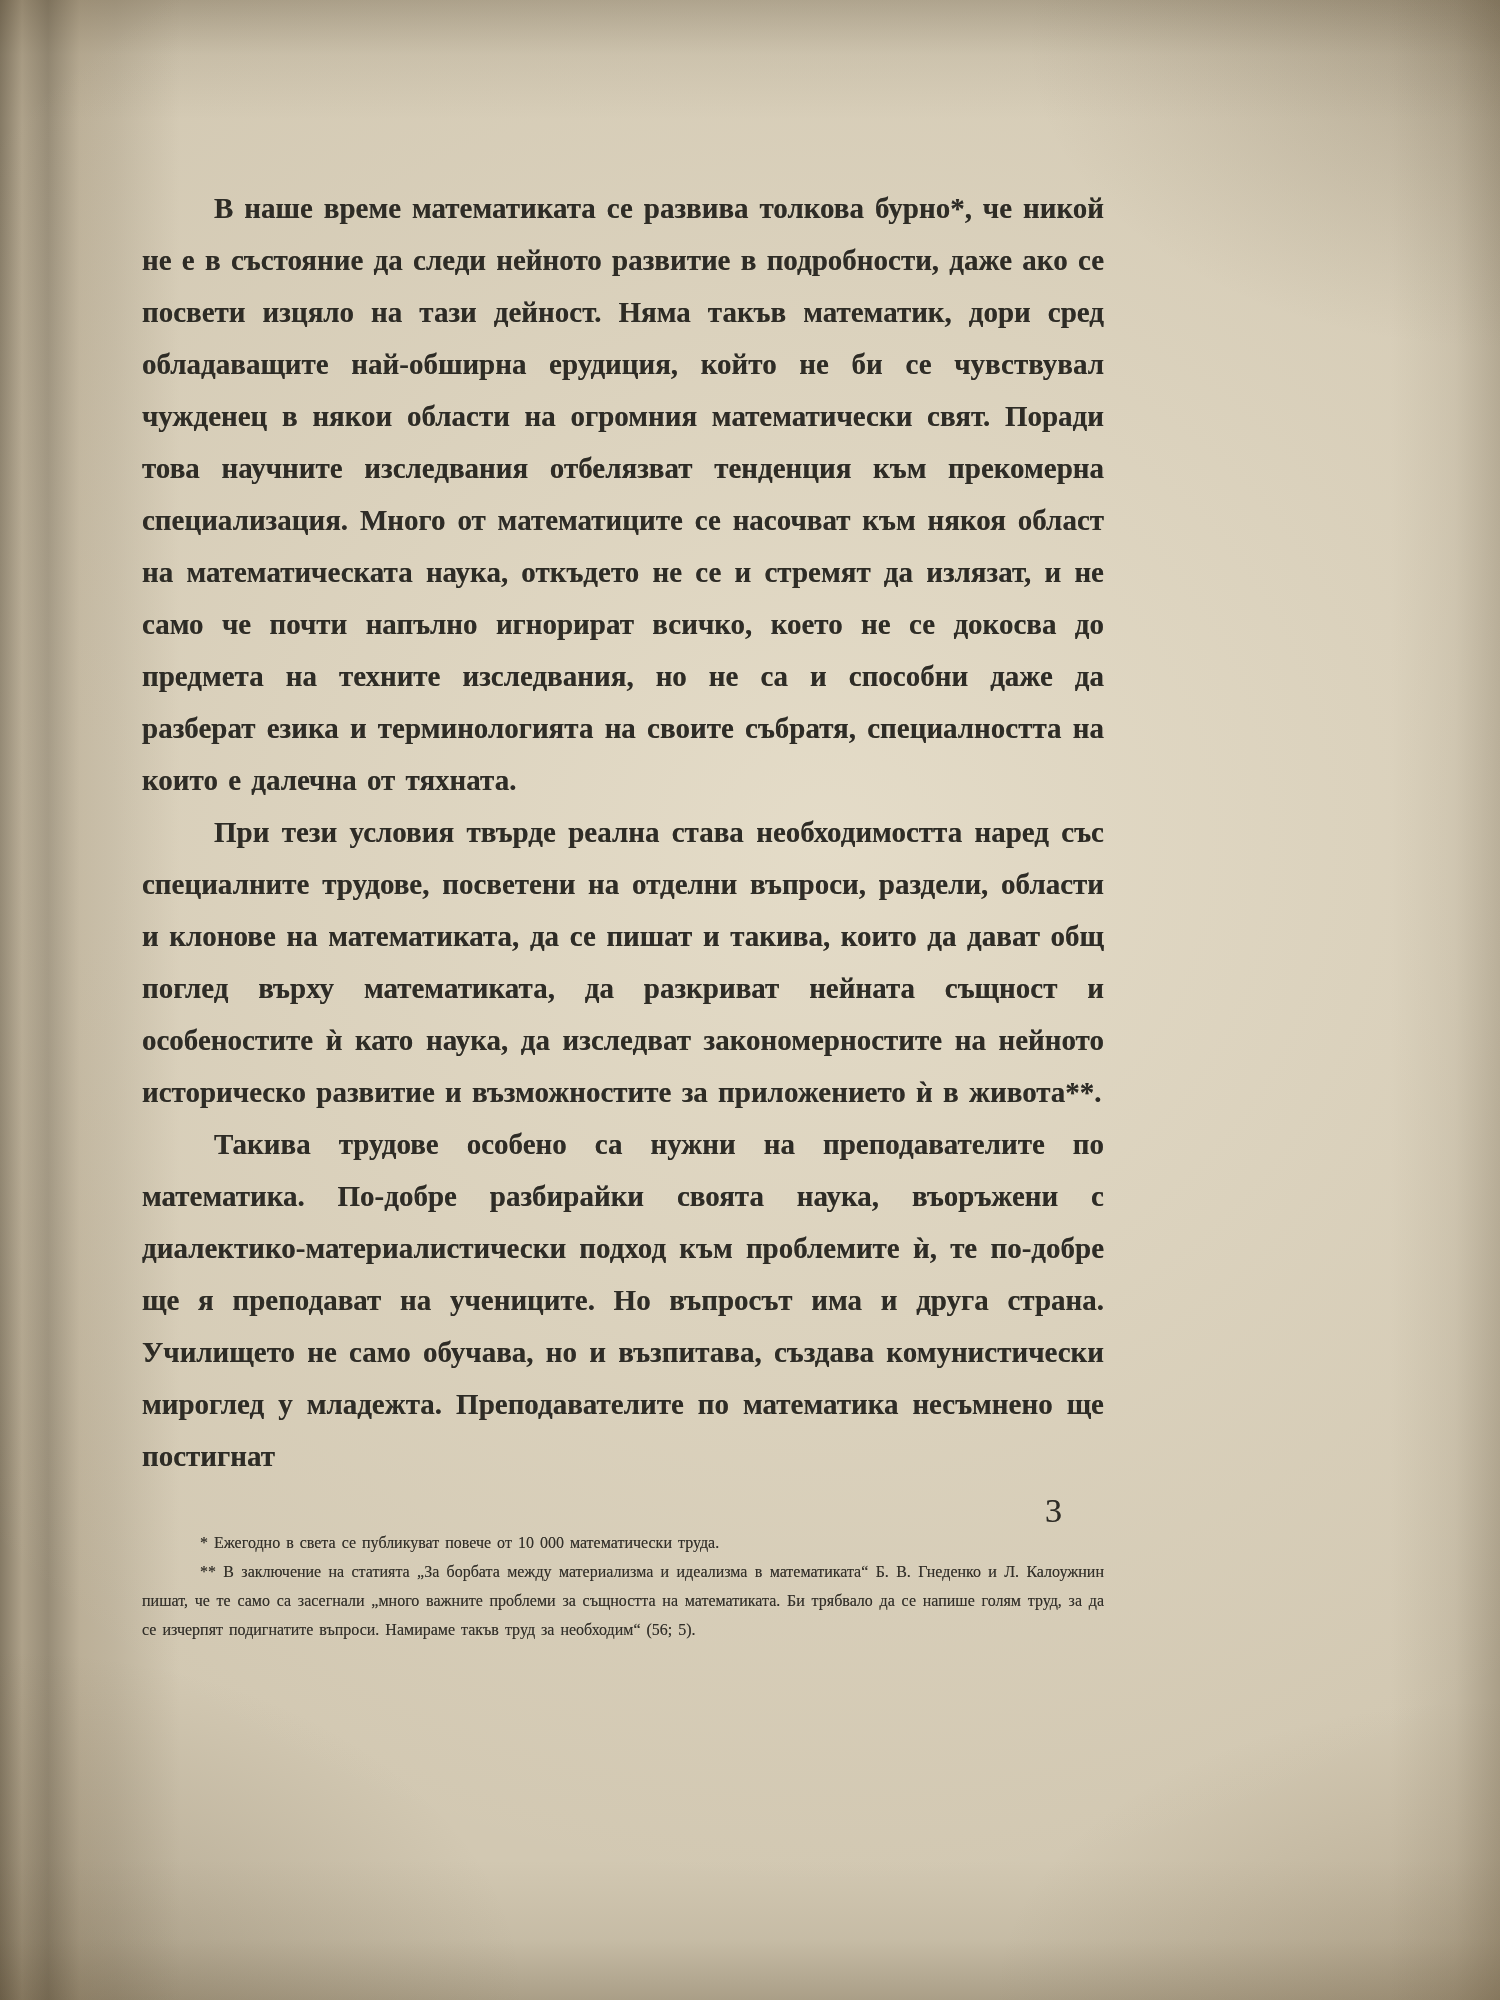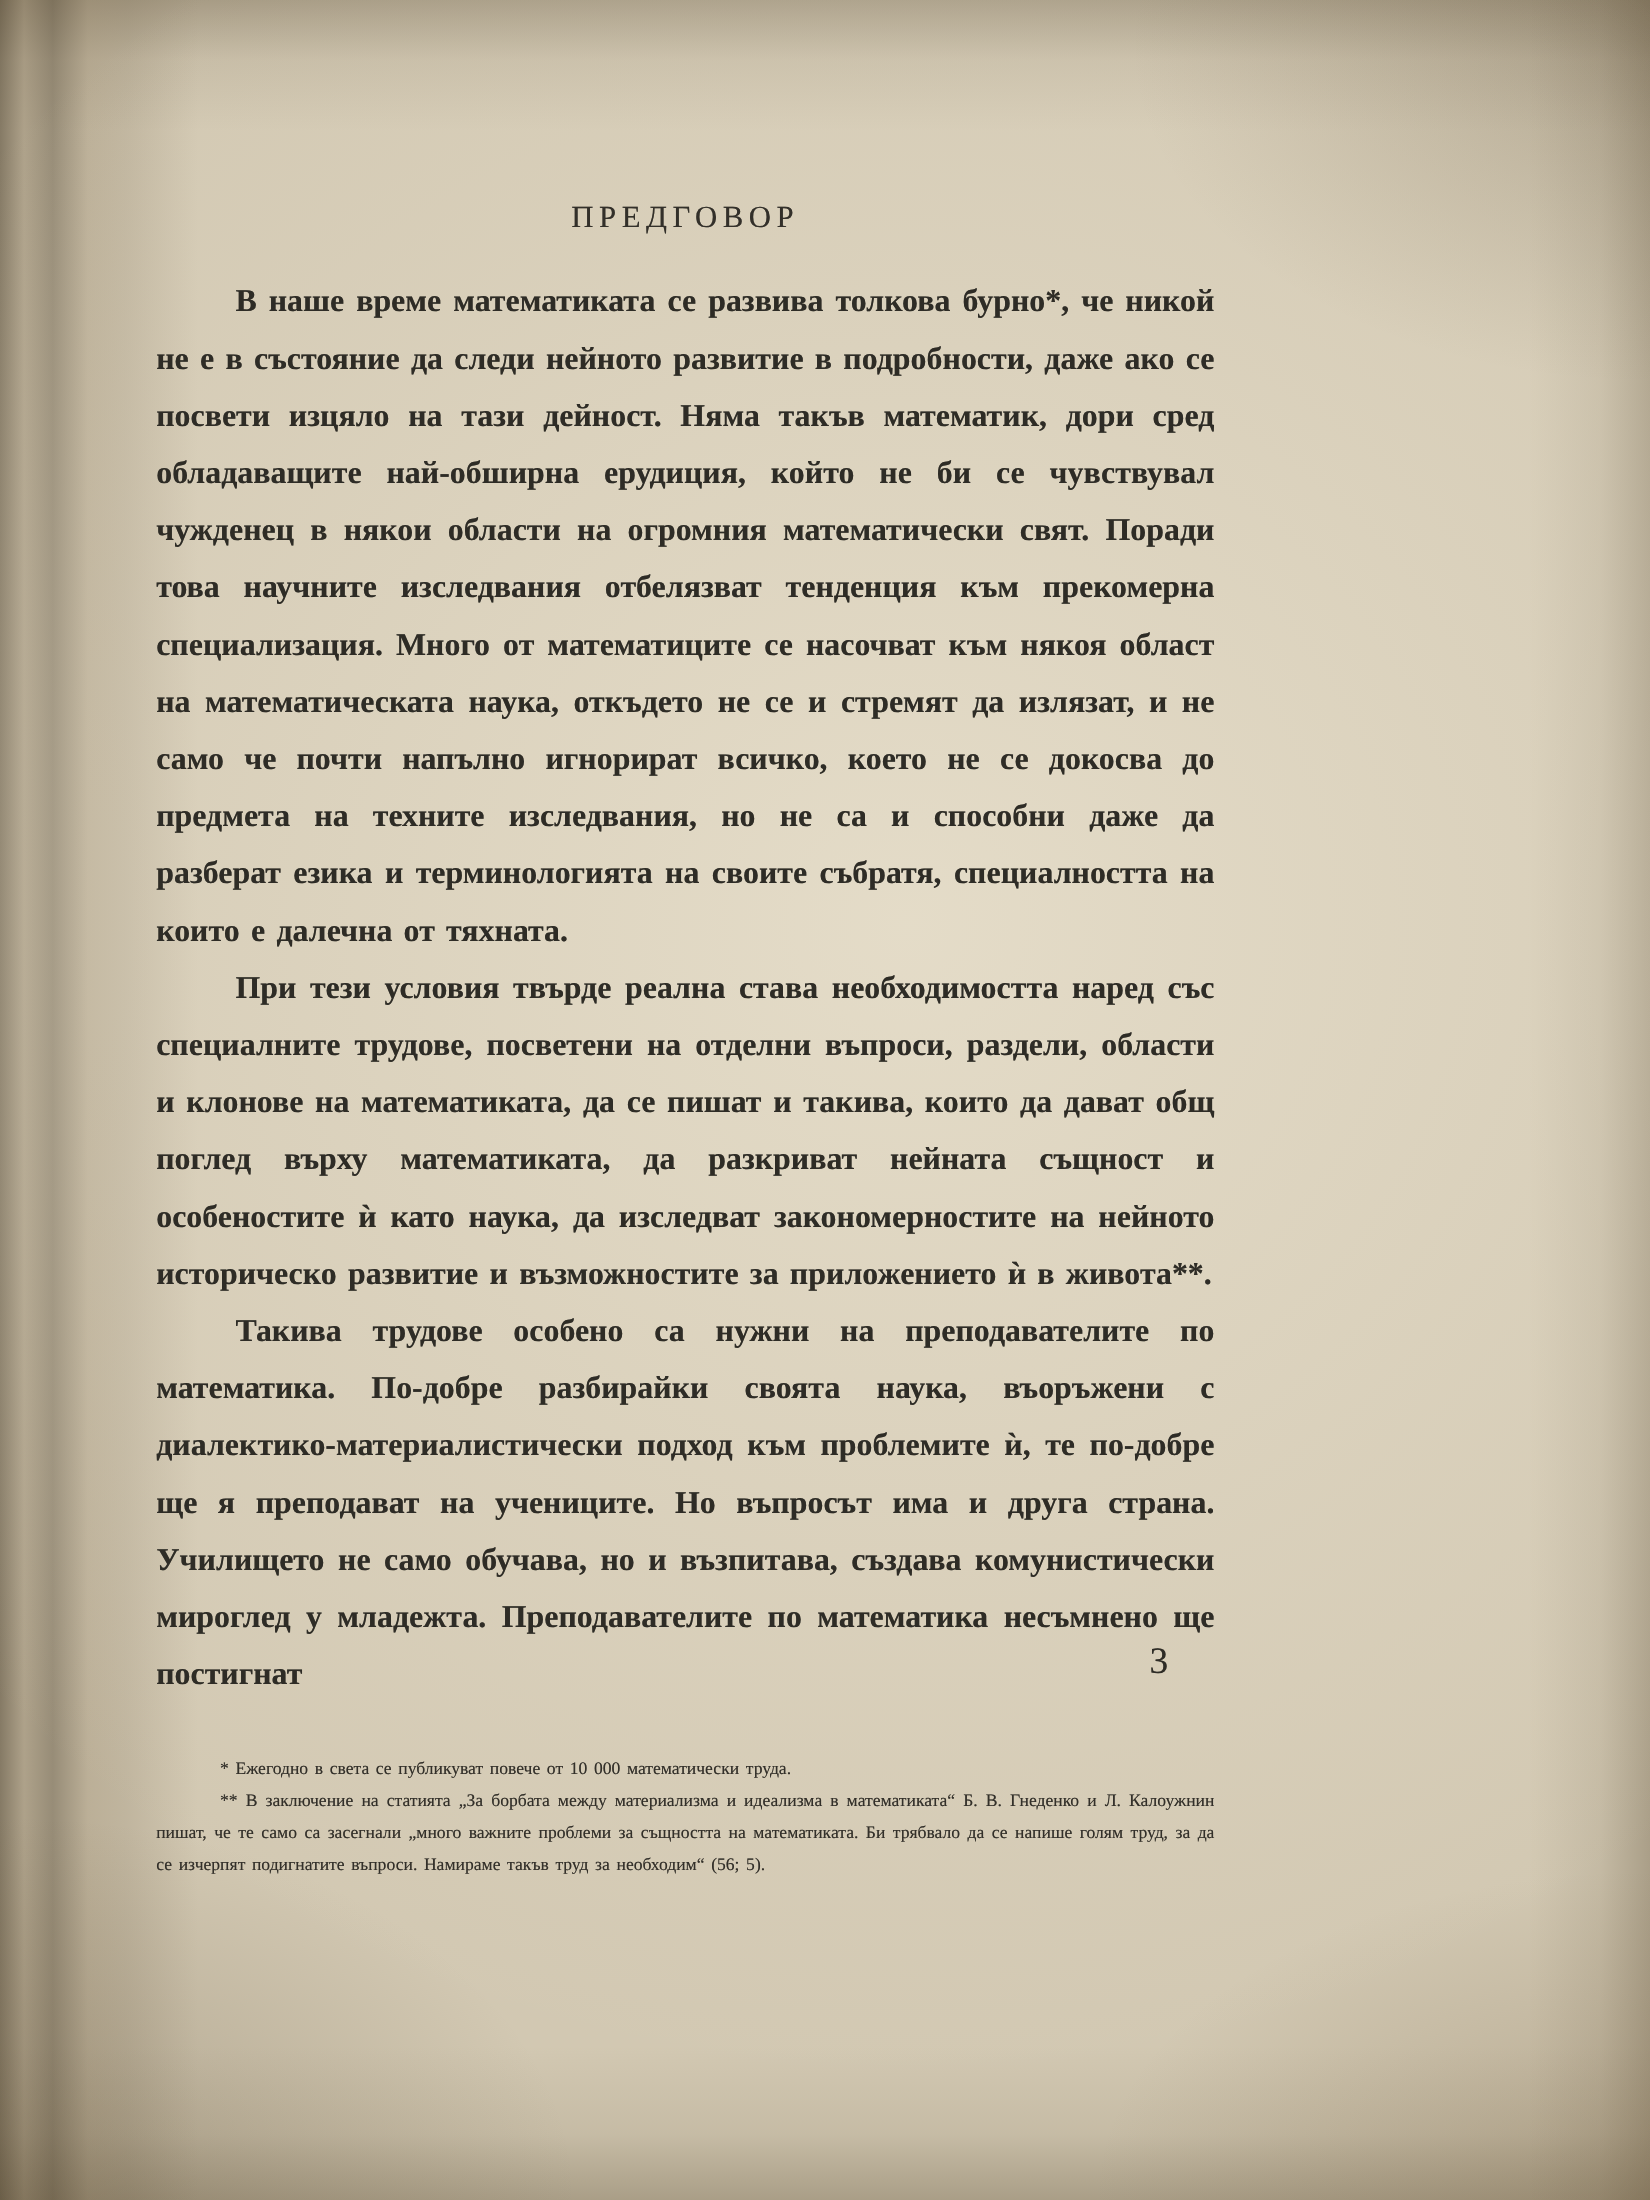--- a/index.html
+++ b/index.html
@@ -72,21 +72,20 @@
     font-size: 34px;
     color: #2e2c26;
     text-shadow: 0 0 0.6px rgba(46,44,38,0.55);
   }
 </style>
 </head>
 <body>
 
 <div class="photo">
   <div class="content">
-    <h1 class="title">ПРЕДГОВОР</h1>
     <p class="body-para">В наше време математиката се развива толкова бурно*, че никой не е в състояние да следи нейното развитие в подробности, даже ако се посвети изцяло на тази дейност. Няма такъв математик, дори сред обладаващите най-обширна ерудиция, който не би се чувствувал чужденец в някои области на огромния математически свят. Поради това научните изследвания отбелязват тенденция към прекомерна специализация. Много от математиците се насочват към някоя област на математическата наука, откъдето не се и стремят да излязат, и не само че почти напълно игнорират всичко, което не се докосва до предмета на техните изследвания, но не са и способни даже да разберат езика и терминологията на своите събратя, специалността на които е далечна от тяхната.</p>
     <p class="body-para">При тези условия твърде реална става необходимостта наред със специалните трудове, посветени на отделни въпроси, раздели, области и клонове на математиката, да се пишат и такива, които да дават общ поглед върху математиката, да разкриват нейната същност и особеностите ѝ като наука, да изследват закономерностите на нейното историческо развитие и възможностите за приложението ѝ в живота**.</p>
     <p class="body-para">Такива трудове особено са нужни на преподавателите по математика. По-добре разбирайки своята наука, въоръжени с диалектико-материалистически подход към проблемите ѝ, те по-добре ще я преподават на учениците. Но въпросът има и друга страна. Училището не само обучава, но и възпитава, създава комунистически мироглед у младежта. Преподавателите по математика несъмнено ще постигнат</p>
     <div class="footnotes">
       <p class="footnote-para">* Ежегодно в света се публикуват повече от 10 000 математически труда.</p>
       <p class="footnote-para">** В заключение на статията „За борбата между материализма и идеализма в математиката“ Б. В. Гнеденко и Л. Калоужнин пишат, че те само са засегнали „много важните проблеми за същността на математиката. Би трябвало да се напише голям труд, за да се изчерпят подигнатите въпроси. Намираме такъв труд за необходим“ (56; 5).</p>
     </div>
   </div>
   <div class="page-number">3</div>
 </div>

